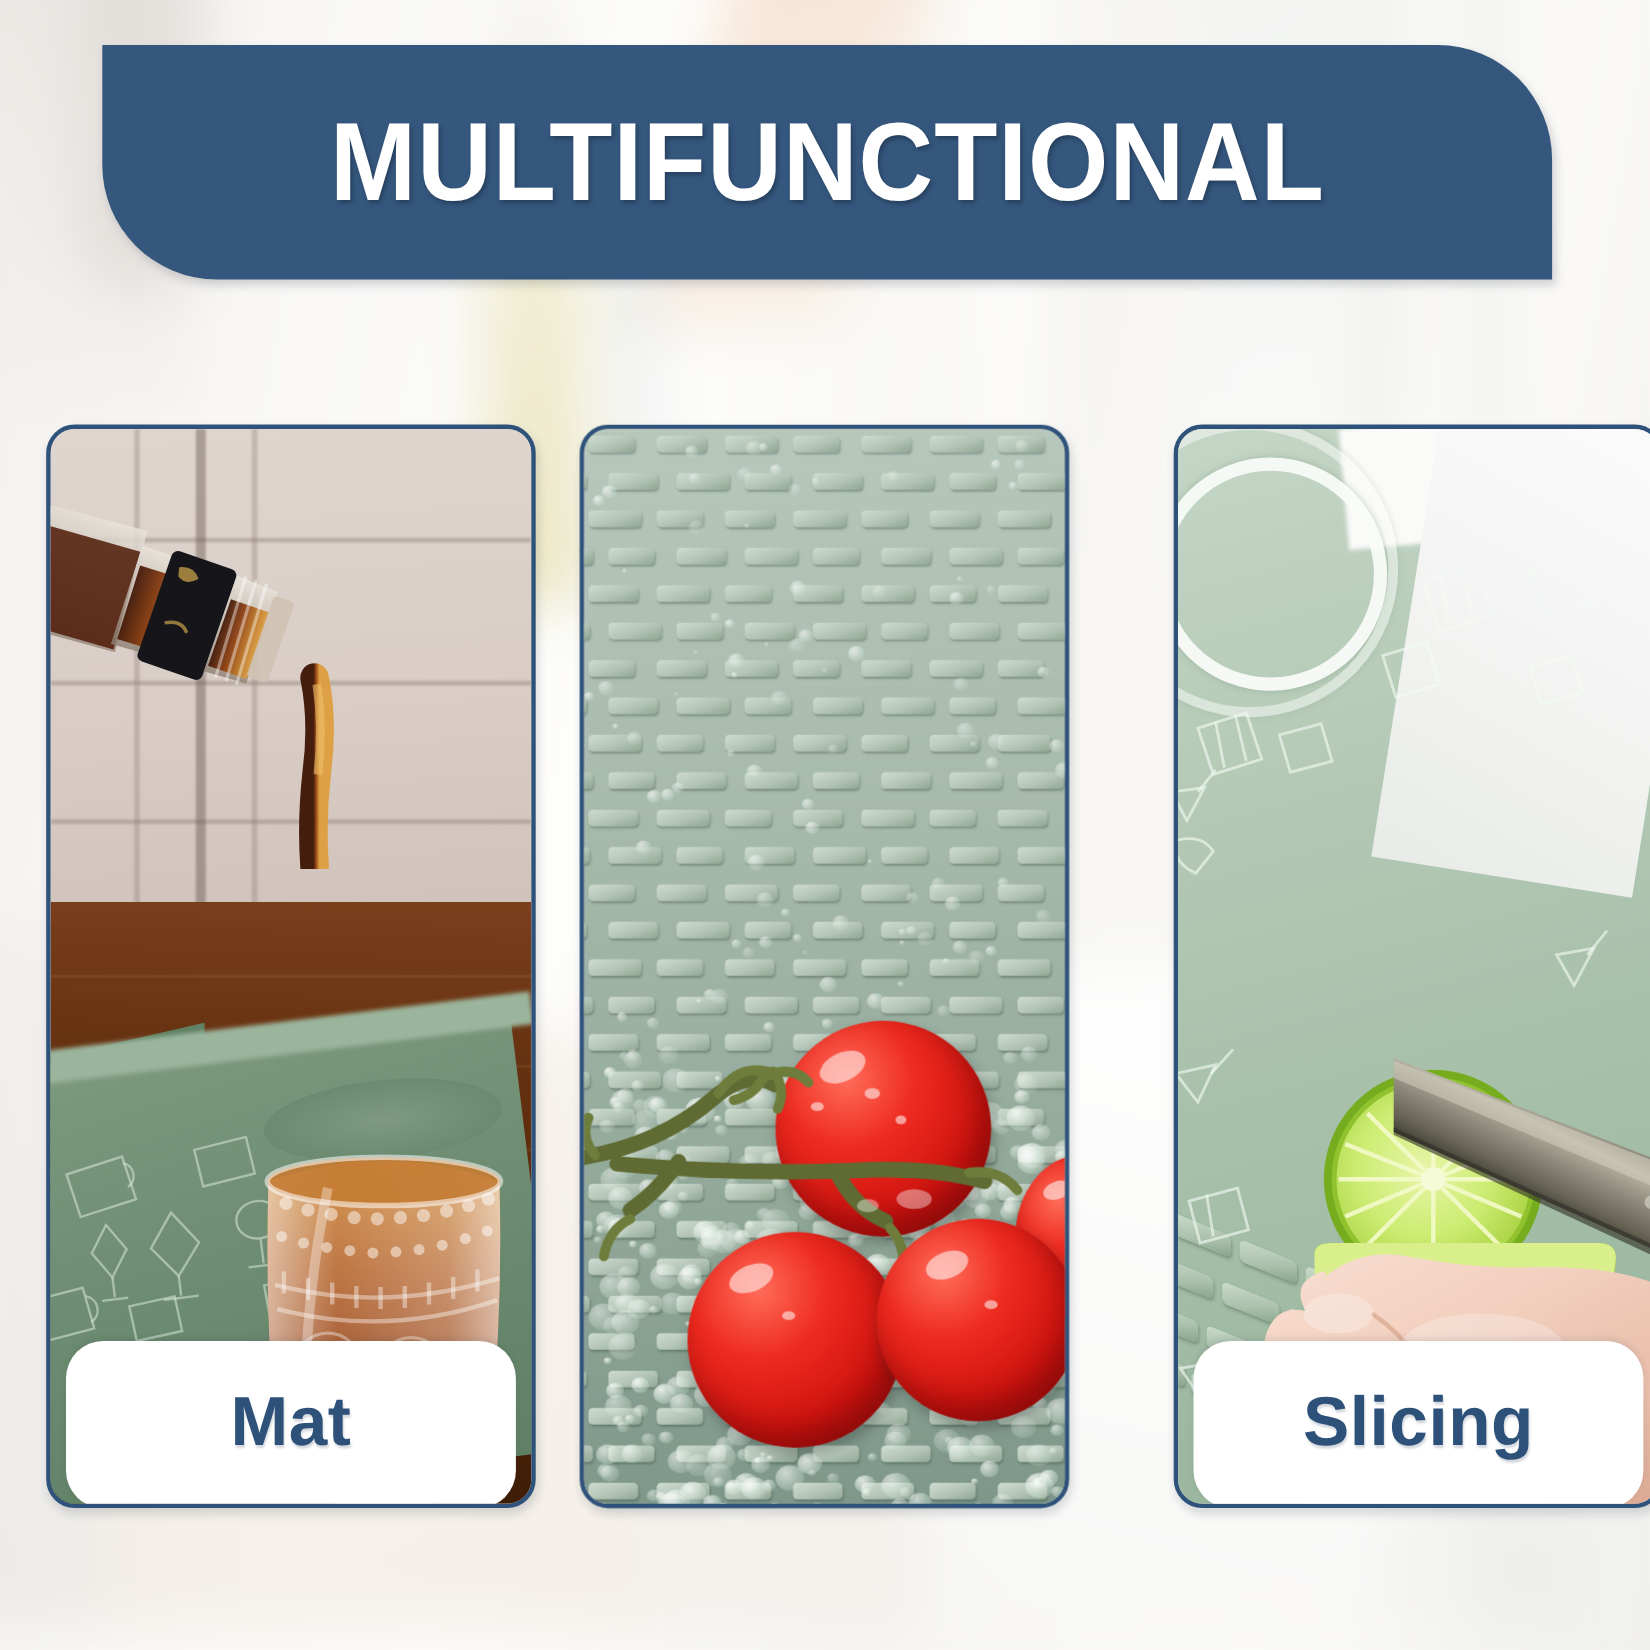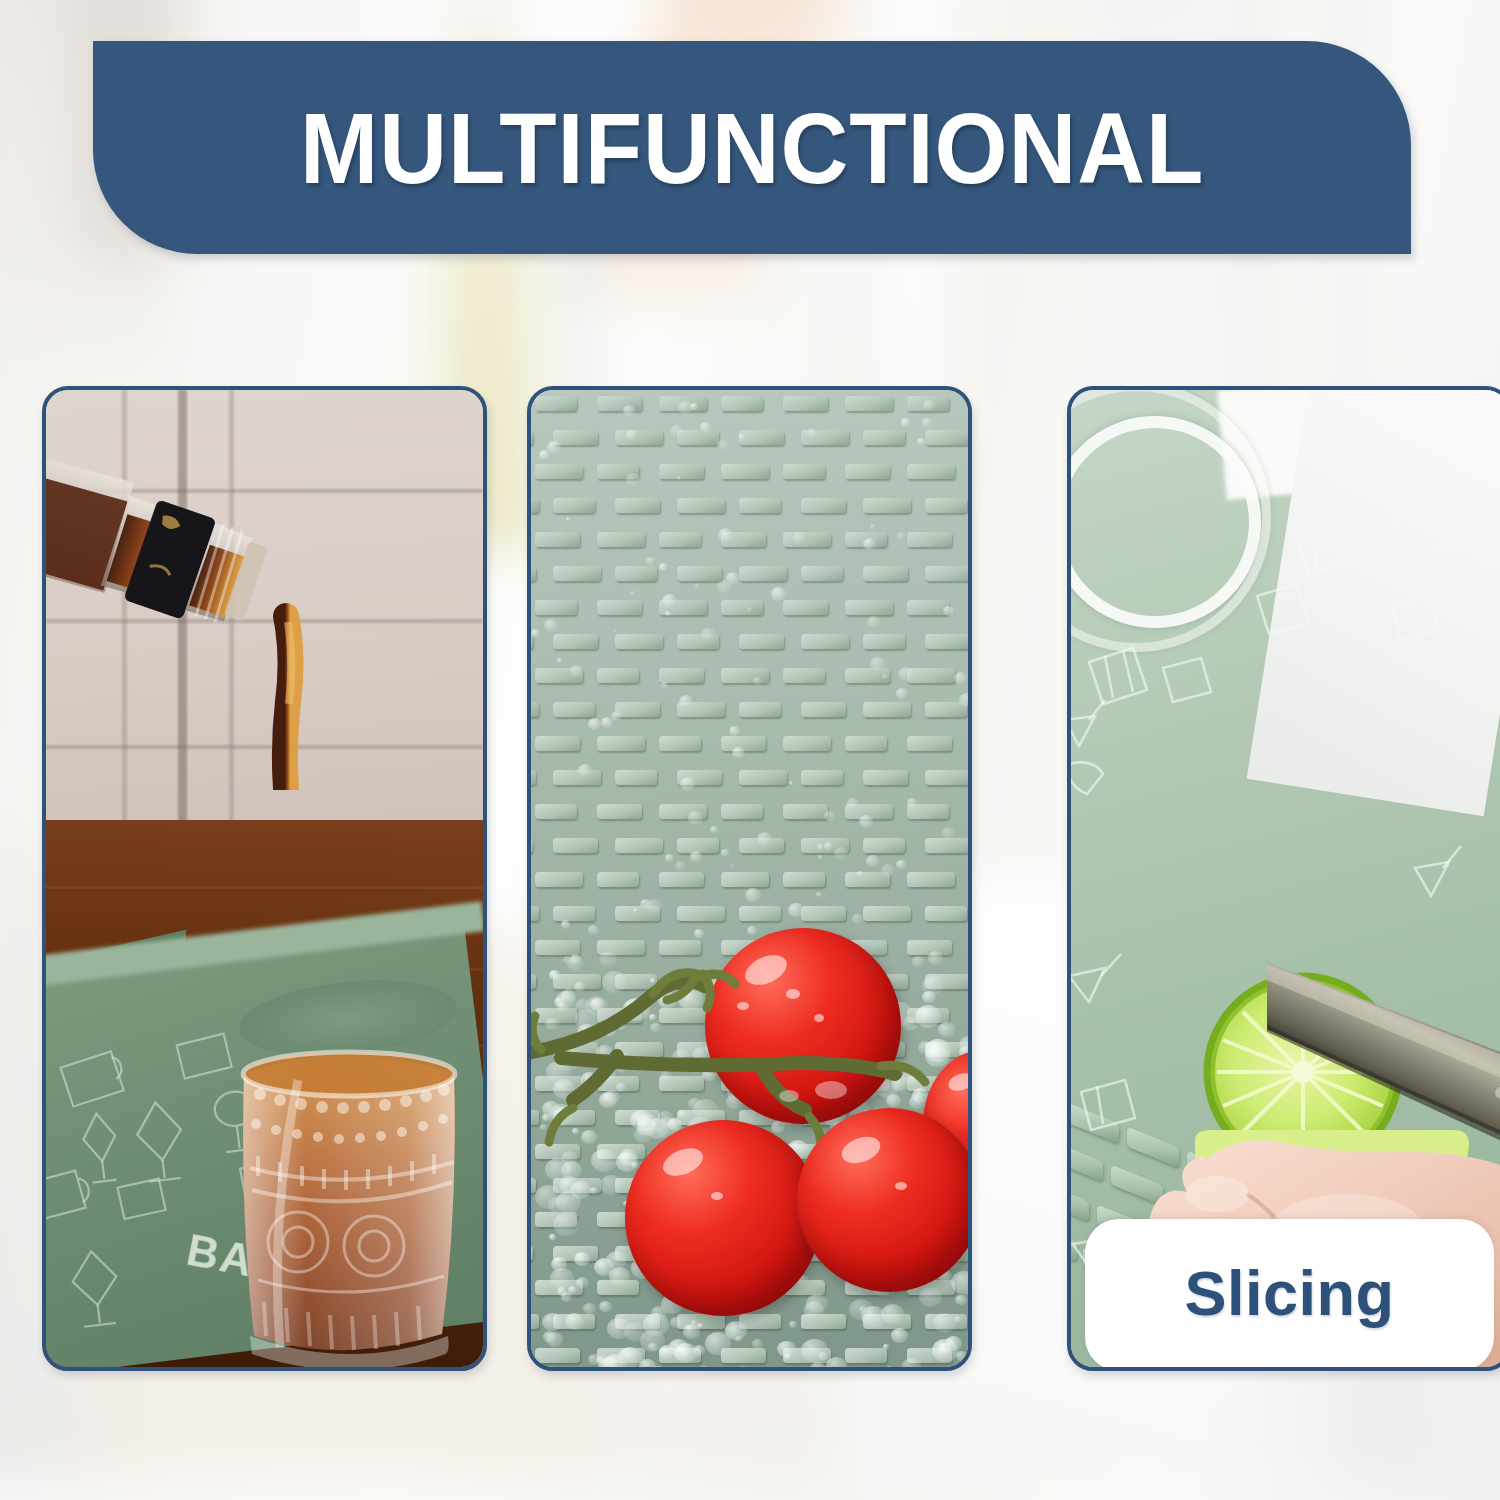--- a/index.html
+++ b/index.html
@@ -314,20 +314,23 @@
         <path d="M30,240 q90,26 186,-4"></path>
       </g>
       <g stroke="#ffffff" stroke-opacity=".30" stroke-width="4">
         <path d="M36,262 l2,34 M58,268 l2,34 M80,272 l2,34 M102,275 l2,34 M124,276 l2,34
                  M146,275 l2,34 M168,272 l2,34 M190,266 l2,34"></path>
       </g>
       <path d="M22,296 q50,18 100,18 q50,0 98,-18 q2,14 -2,18 q-46,16 -96,16 q-52,0 -98,-16 z" fill="#ffffff" fill-opacity=".35"></path>
       <path d="M70,40 q-28,136 -18,268" stroke="#ffffff" stroke-opacity=".35" stroke-width="9" fill="none"></path>
     </svg>
 
+  </div>
+  <div class="plaque">
+    <span class="plaque-label">Mat</span>
   </div>
 </div>
 
 <div class="card" id="card2">
   <div class="photo">
     <div class="c2-mat"></div>
     <div class="c2-rows" id="c2rows">
         <div class="nub2" style="left:-40px;top:40px;width:42px;height:15px;"></div>
         <div class="nub2" style="left:-40px;top:108px;width:48px;height:15px;"></div>
         <div class="nub2" style="left:-40px;top:176px;width:45px;height:15px;"></div>

